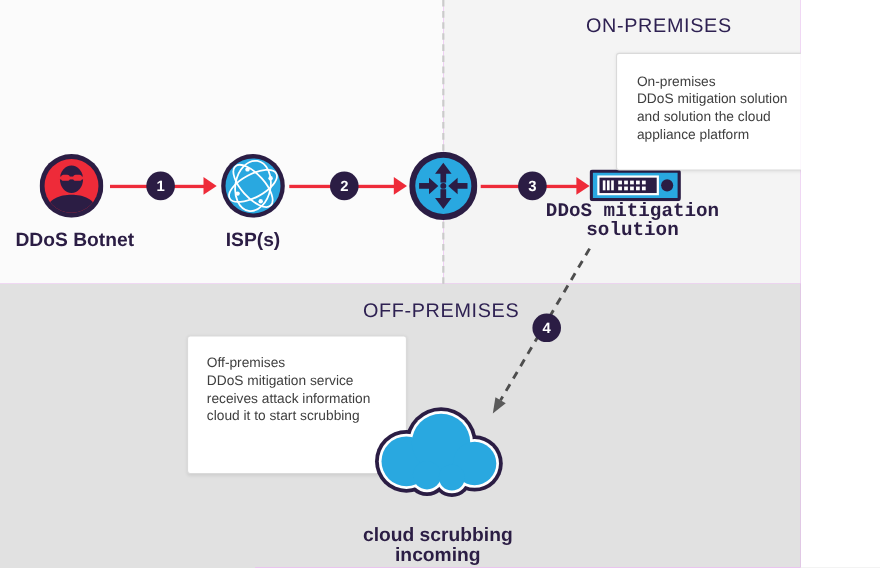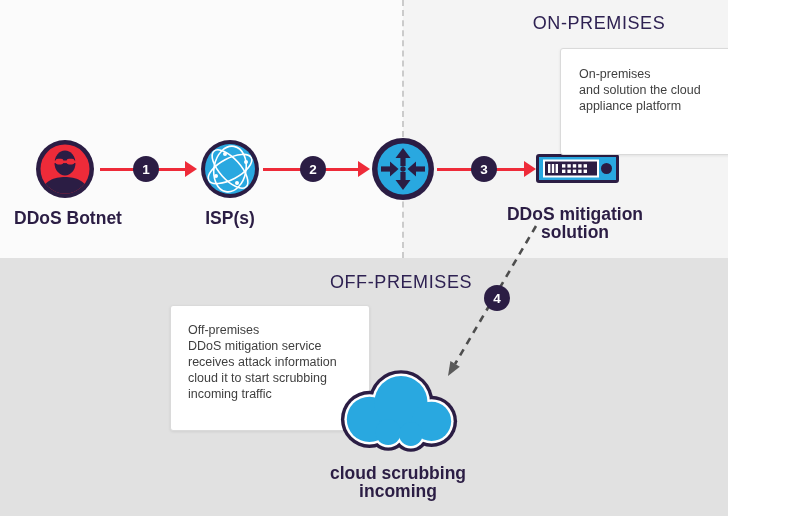--- a/index.html
+++ b/index.html
@@ -11,22 +11,22 @@
   #zone-bottom{left:0;top:258px;width:800px;height:258px;background:#e1e1e1;}
   #divider{position:absolute;left:402px;top:0;height:258px;width:0;border-left:2px dashed #cbcbcb;z-index:1;}
   .heading{position:absolute;width:200px;text-align:center;font-size:18px;font-weight:500;
            letter-spacing:0.6px;color:#2e2152;z-index:4;}
   #h-on{left:499px;top:13px;}
   #h-off{left:301px;top:272px;}
   .node-label{position:absolute;text-align:center;font-size:17.5px;font-weight:700;
               color:#2b1d44;line-height:17.5px;z-index:4;}
   #lbl-botnet{left:-12px;top:210px;width:160px;}
   #lbl-isp{left:150px;top:210px;width:160px;}
-  #lbl-appliance{left:485px;top:206px;width:180px;}
-  #lbl-cloud{left:308px;top:465px;width:180px;}
+  #lbl-appliance{left:485px;top:184px;width:180px;font-family:Liberation Mono, monospace;}
+  #lbl-cloud{left:308px;top:478px;width:180px;}
   .icon{position:absolute;z-index:4;}
   #icon-botnet{left:36px;top:140px;}
   #icon-isp{left:201px;top:140px;}
   #icon-router{left:372px;top:138px;}
   #icon-appliance{left:536px;top:154px;}
   #icon-cloud{left:336px;top:365px;}
   .rline{position:absolute;height:3px;background:#ee2b39;top:167.5px;z-index:2;}
   #a1l{left:100px;width:86px;}
   #a2l{left:263px;width:96px;}
   #a3l{left:437px;width:88px;}
@@ -153,30 +153,30 @@
     </g>
     <circle cx="70.5" cy="14.5" r="5.5" fill="#2b1d44"></circle>
   </svg>
   <div class="node-label" id="lbl-appliance">
     <div>DDoS mitigation</div>
     <div>solution</div>
   </div>
 
   <div class="callout" id="callout-on">
     <div class="callout-line">On-premises</div>
+    <div class="callout-line">DDoS mitigation solution</div>
     <div class="callout-line">and solution the cloud</div>
     <div class="callout-line">appliance platform</div>
   </div>
 
   <div class="callout" id="callout-off">
     <div class="callout-line">Off-premises</div>
     <div class="callout-line">DDoS mitigation service</div>
     <div class="callout-line">receives attack information</div>
     <div class="callout-line">cloud it to start scrubbing</div>
-    <div class="callout-line">incoming traffic</div>
   </div>
 
   <svg id="dash-overlay" width="800" height="516" viewBox="0 0 800 516">
     <line x1="536" y1="226" x2="455" y2="364" stroke="#4d4d4d" stroke-width="2.6" stroke-dasharray="7 6"></line>
     <polygon points="448,376 459.8,366.7 450.4,361.1" fill="#5a5a5a"></polygon>
   </svg>
   <div class="badge" id="b4">
     <span>4</span>
   </div>
 

